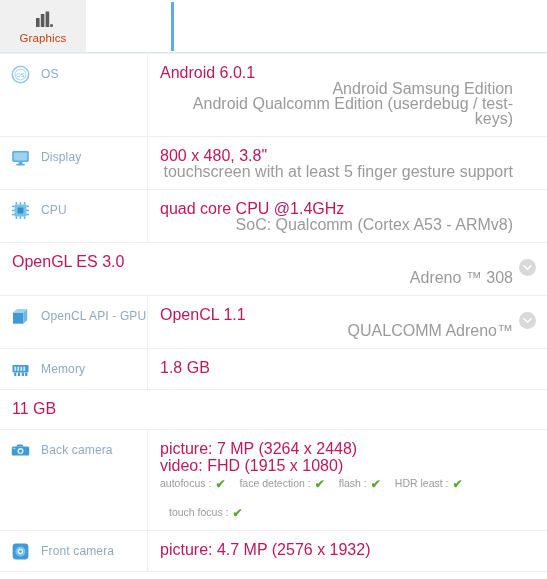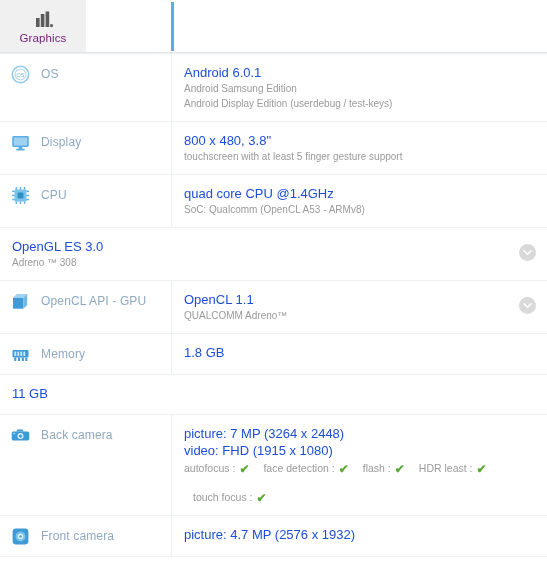--- a/index.html
+++ b/index.html
@@ -29,21 +29,21 @@
     display: flex;
     flex-direction: column;
     align-items: center;
     justify-content: center;
     gap: 3px;
     box-sizing: border-box;
     cursor: pointer;
   }
   .tab-inactive {
     background: #f0f0f0;
-    color: #701a75;
+    color: #c2410c;
   }
   .tab-active {
     background: #4fa8dd;
     color: #ffffff;
   }
   .tab-label {
     font-size: 11.5px;
     line-height: 12px;
     letter-spacing: .1px;
   }
@@ -69,21 +69,21 @@
   .row {
     position: relative;
     display: flex;
     align-items: flex-start;
     border-bottom: 1px solid #eceff1;
     background: #ffffff;
     box-sizing: border-box;
     min-height: 40px;
   }
   .cell-label {
-    width: 172px;
+    width: 148px;
     box-sizing: border-box;
     display: flex;
     align-items: flex-start;
     gap: 11px;
     padding: 11px 0 10px 11px;
     border-right: 1px solid #eceff1;
     align-self: stretch;
   }
   .icon-wrap {
     width: 19px;
@@ -99,28 +99,29 @@
     color: #8fa9c0;
     padding-top: 1px;
     letter-spacing: .15px;
   }
   .cell-value {
     flex: 1;
     padding: 10px 34px 10px 12px;
     box-sizing: border-box;
   }
   .v-main {
-    font-size: 13px;
+    font-size: 16px;
     line-height: 17px;
-    color: #1d4ed8;
+    color: #be185d;
   }
   .v-sub {
-    font-size: 10px;
+    font-size: 16px;
     line-height: 15px;
     color: #9a9a9a;
+    text-align: right;
   }
   .feature-line {
     margin-top: 2px;
     display: flex;
     flex-wrap: wrap;
     align-items: flex-end;
     gap: 4px 14px;
     font-size: 10.5px;
     color: #9a9a9a;
     line-height: 15px;
@@ -188,21 +189,21 @@
           <circle cx="9.5" cy="9.5" r="8.2" fill="none" stroke="#8ec8ea" stroke-width="1.6"></circle>
           <circle cx="9.5" cy="9.5" r="5.4" fill="none" stroke="#bcdff2" stroke-width="1.3"></circle>
           <text x="9.5" y="12.2" font-size="5.4" fill="#6fb6de" text-anchor="middle" font-family="Liberation Sans, sans-serif">OS</text>
         </svg>
       </span>
       <span class="label-text">OS</span>
     </div>
     <div class="cell-value">
       <div class="v-main">Android 6.0.1</div>
       <div class="v-sub">Android Samsung Edition</div>
-      <div class="v-sub">Android Display Edition (userdebug / test-keys)</div>
+      <div class="v-sub">Android Qualcomm Edition (userdebug / test-keys)</div>
     </div>
   </div>
 
   <div class="row">
     <div class="cell-label">
       <span class="icon-wrap">
         <svg width="19" height="19" viewBox="0 0 19 19">
           <rect x="1.2" y="3" width="16.6" height="11" rx="1.4" fill="#5aaee4"></rect>
           <rect x="2.8" y="4.4" width="13.4" height="8" rx="0.8" fill="#9ed2f0"></rect>
           <rect x="7.6" y="14" width="3.8" height="2.2" fill="#5aaee4"></rect>
@@ -236,21 +237,21 @@
             <rect x="15.3" y="12.8" width="2.6" height="1.5"></rect>
           </g>
           <rect x="3.5" y="3.5" width="12" height="12" rx="1.3" fill="#7cc2e8"></rect>
           <rect x="6.6" y="6.6" width="5.8" height="5.8" rx="1" fill="#2f8fc9"></rect>
         </svg>
       </span>
       <span class="label-text">CPU</span>
     </div>
     <div class="cell-value">
       <div class="v-main">quad core CPU @1.4GHz</div>
-      <div class="v-sub">SoC: Qualcomm (OpenCL A53 - ARMv8)</div>
+      <div class="v-sub">SoC: Qualcomm (Cortex A53 - ARMv8)</div>
     </div>
   </div>
 
 
   <div class="row">
     <div class="cell-value">
       <div class="v-main">OpenGL ES 3.0</div>
       <div class="v-sub">Adreno ™ 308</div>
     </div>
     <div class="expander">

